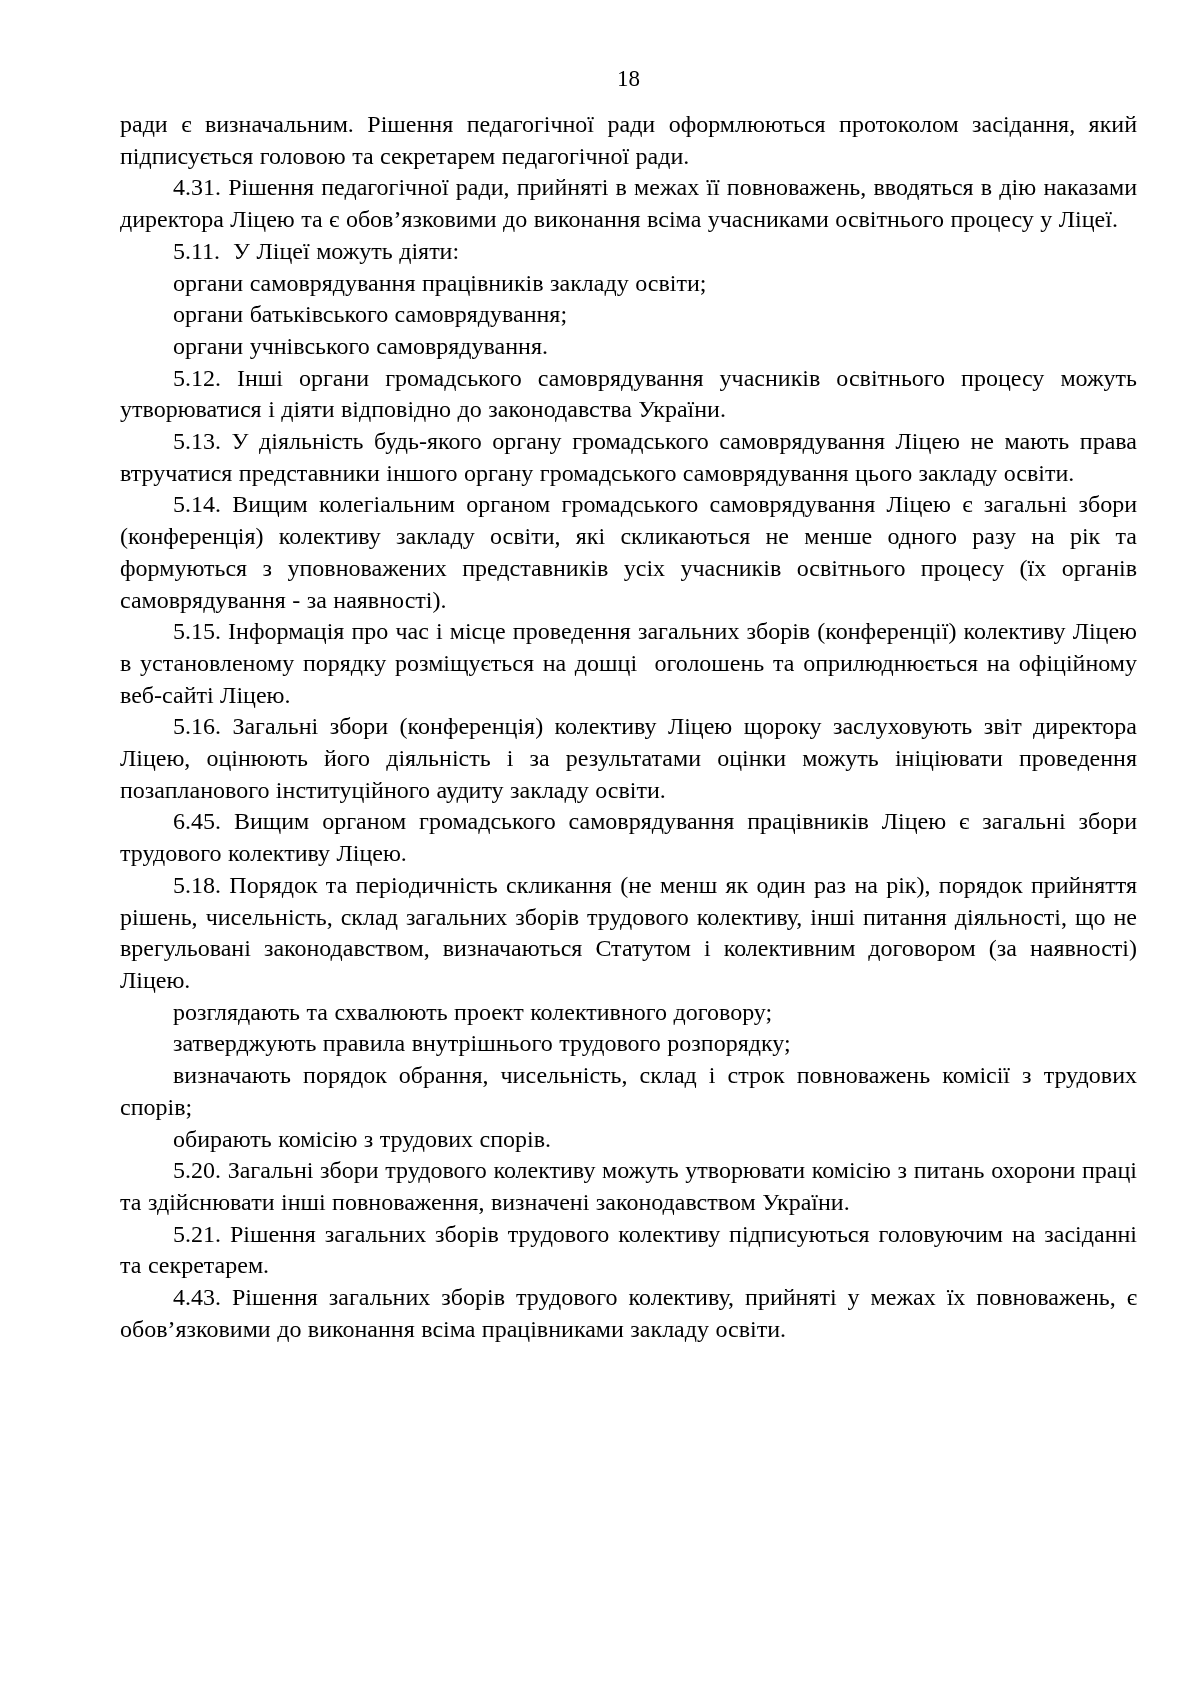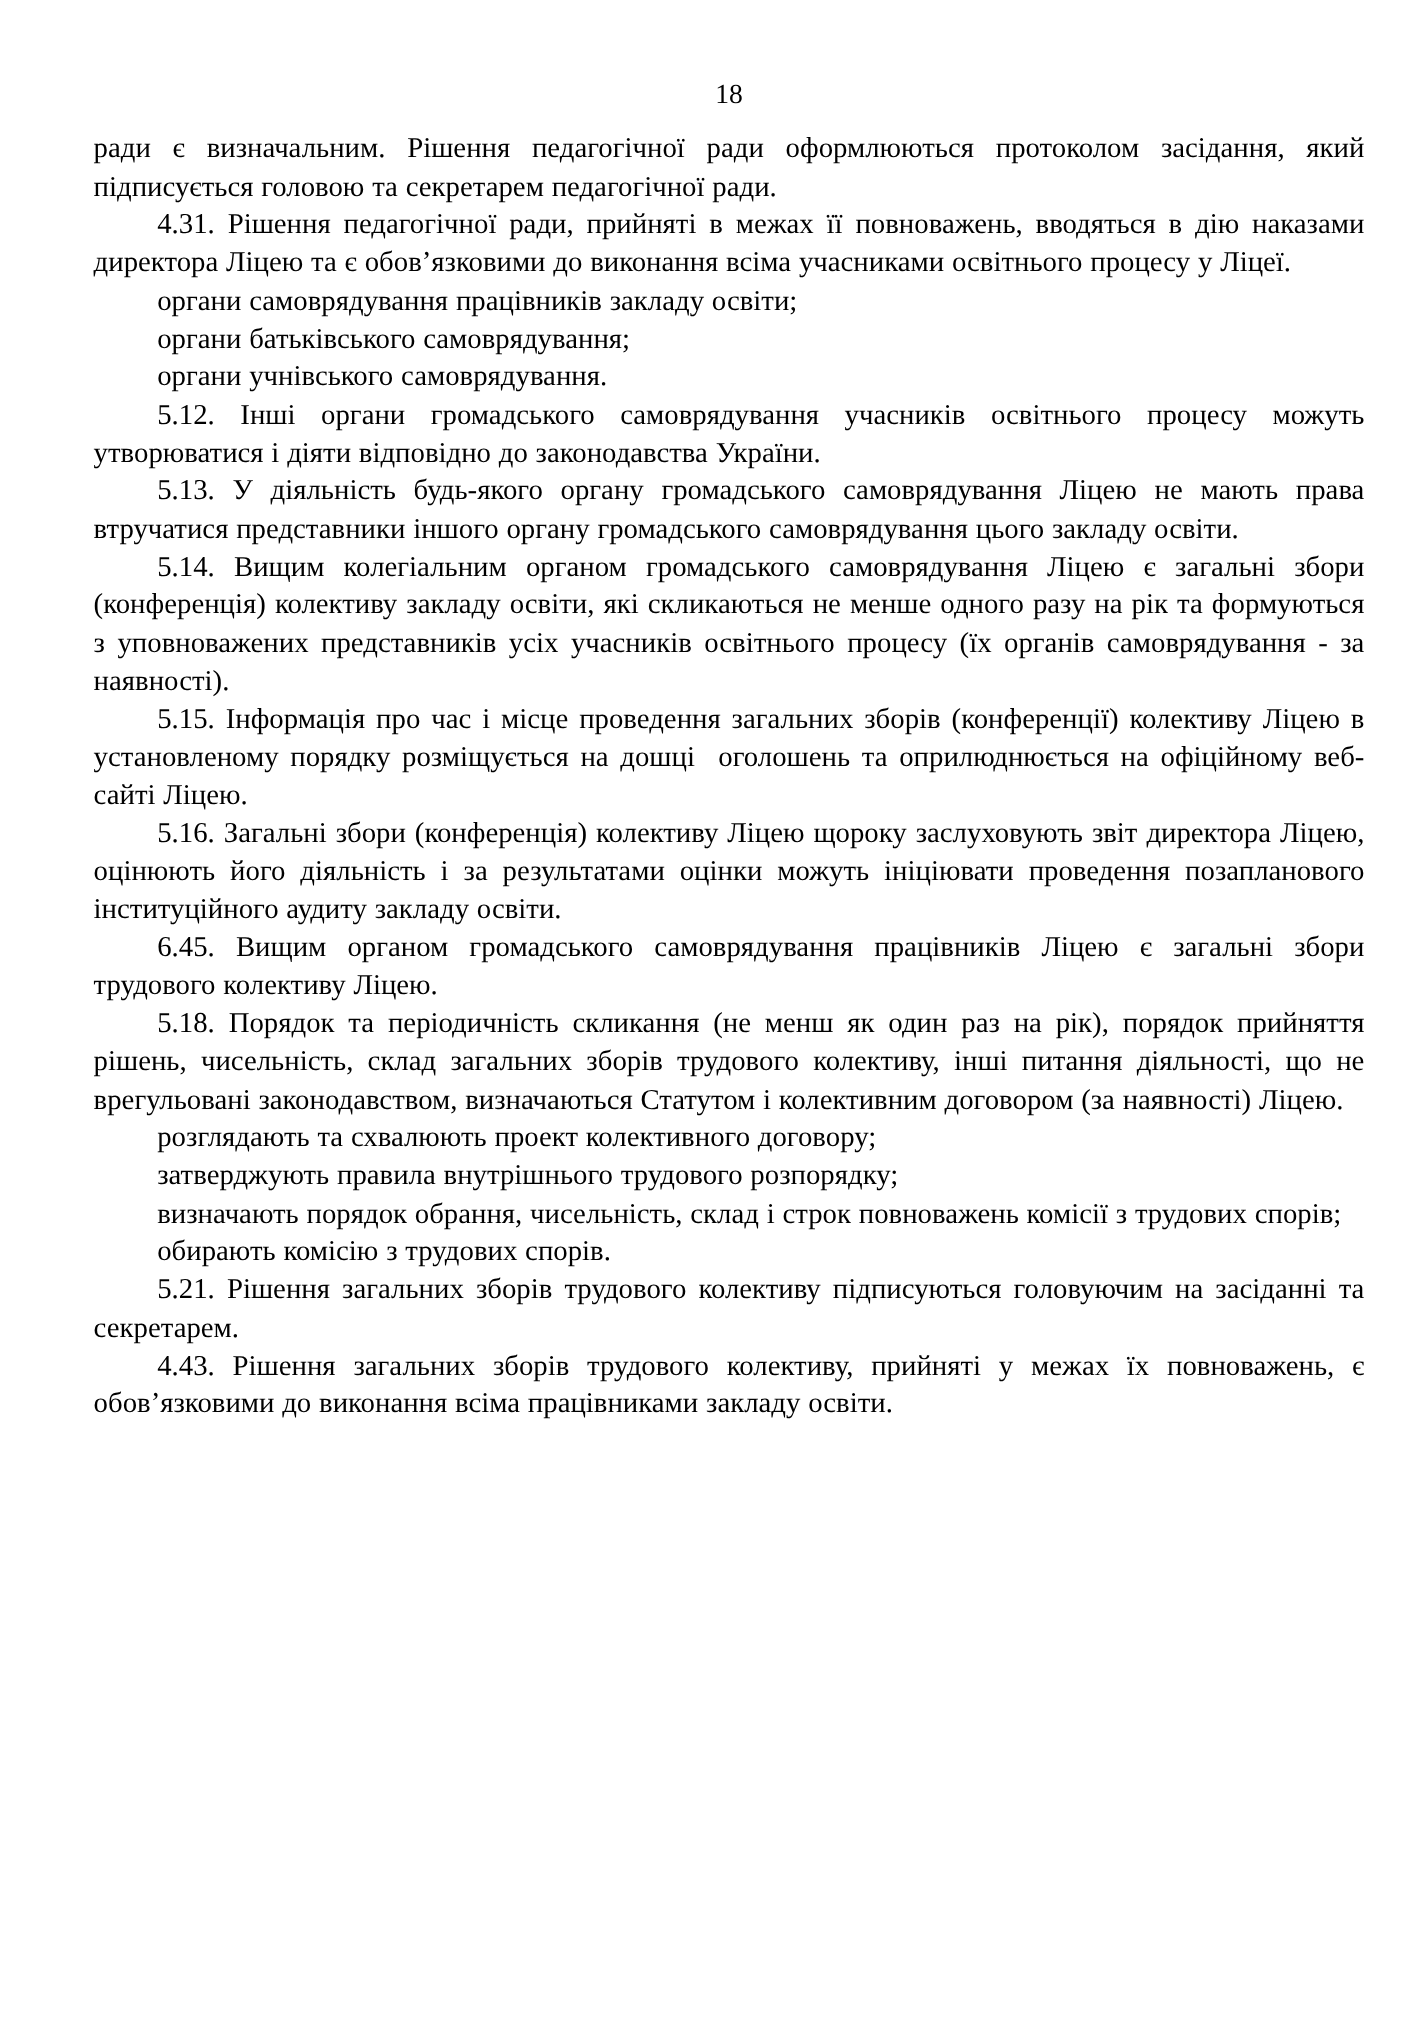--- a/index.html
+++ b/index.html
@@ -7,21 +7,21 @@
     padding: 0;
     width: 1190px;
     height: 1683px;
     background: #ffffff;
     overflow: hidden;
   }
   .page {
     box-sizing: border-box;
     width: 1190px;
     height: 1683px;
-    padding: 63px 53px 0 78px;
+    padding: 63px 53px 0 120px;
     background: #ffffff;
     color: #000000;
     font-family: "Liberation Serif", "DejaVu Serif", serif;
   }
   .page-number {
     font-size: 23px;
     line-height: 32px;
     text-align: center;
     margin-bottom: 14px;
   }
@@ -38,30 +38,32 @@
   }
 </style>
 </head>
 <body>
 
 <div class="page">
   <div class="page-number">18</div>
   <div class="doc">
     <p class="plain">ради є визначальним. Рішення педагогічної ради оформлюються протоколом засідання, який підписується головою та секретарем педагогічної ради.</p>
     <p class="indent">4.31. Рішення педагогічної ради, прийняті в межах її повноважень, вводяться в дію наказами директора Ліцею та є обов’язковими до виконання всіма учасниками освітнього процесу у Ліцеї.</p>
+    <p class="indent">5.11.&nbsp; У Ліцеї можуть діяти:</p>
     <p class="indent">органи самоврядування працівників закладу освіти;</p>
     <p class="indent">органи батьківського самоврядування;</p>
     <p class="indent">органи учнівського самоврядування.</p>
     <p class="indent">5.12. Інші органи громадського самоврядування учасників освітнього процесу можуть утворюватися і діяти відповідно до законодавства України.</p>
     <p class="indent">5.13. У діяльність будь-якого органу громадського самоврядування Ліцею не мають права втручатися представники іншого органу громадського самоврядування цього закладу освіти.</p>
     <p class="indent">5.14. Вищим колегіальним органом громадського самоврядування Ліцею є загальні збори (конференція) колективу закладу освіти, які скликаються не менше одного разу на рік та формуються з уповноважених представників усіх учасників освітнього процесу (їх органів самоврядування - за наявності).</p>
     <p class="indent">5.15. Інформація про час і місце проведення загальних зборів (конференції) колективу Ліцею в установленому порядку розміщується на дошці&nbsp; оголошень та оприлюднюється на офіційному веб-сайті Ліцею.</p>
     <p class="indent">5.16. Загальні збори (конференція) колективу Ліцею щороку заслуховують звіт директора Ліцею, оцінюють його діяльність і за результатами оцінки можуть ініціювати проведення позапланового інституційного аудиту закладу освіти.</p>
     <p class="indent">6.45. Вищим органом громадського самоврядування працівників Ліцею є загальні збори трудового колективу Ліцею.</p>
     <p class="indent">5.18. Порядок та періодичність скликання (не менш як один раз на рік), порядок прийняття рішень, чисельність, склад загальних зборів трудового колективу, інші питання діяльності, що не врегульовані законодавством, визначаються Статутом і колективним договором (за наявності) Ліцею.</p>
     <p class="indent">розглядають та схвалюють проект колективного договору;</p>
     <p class="indent">затверджують правила внутрішнього трудового розпорядку;</p>
     <p class="indent">визначають порядок обрання, чисельність, склад і строк повноважень комісії з трудових спорів;</p>
     <p class="indent">обирають комісію з трудових спорів.</p>
+    <p class="indent">5.20. Загальні збори трудового колективу можуть утворювати комісію з питань охорони праці та здійснювати інші повноваження, визначені законодавством України.</p>
     <p class="indent">5.21. Рішення загальних зборів трудового колективу підписуються головуючим на засіданні та секретарем.</p>
     <p class="indent">4.43. Рішення загальних зборів трудового колективу, прийняті у межах їх повноважень, є обов’язковими до виконання всіма працівниками закладу освіти.</p>
   </div>
 </div>
 
 </body></html>

